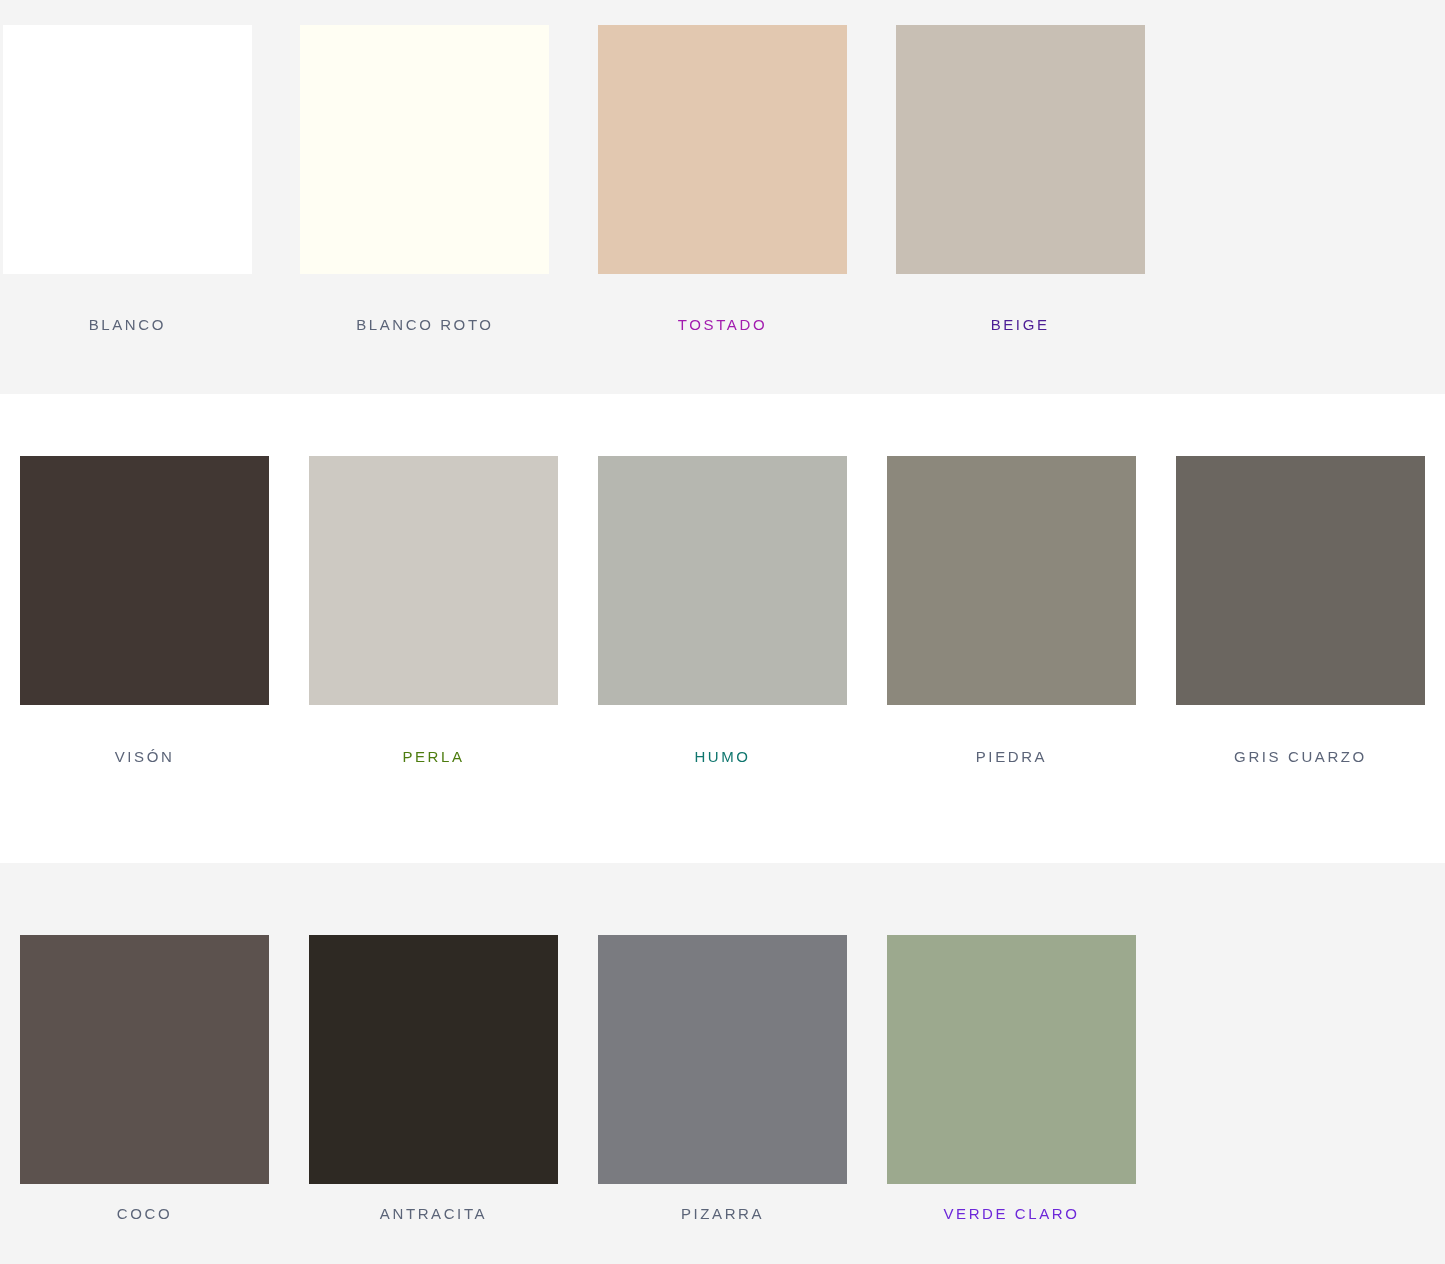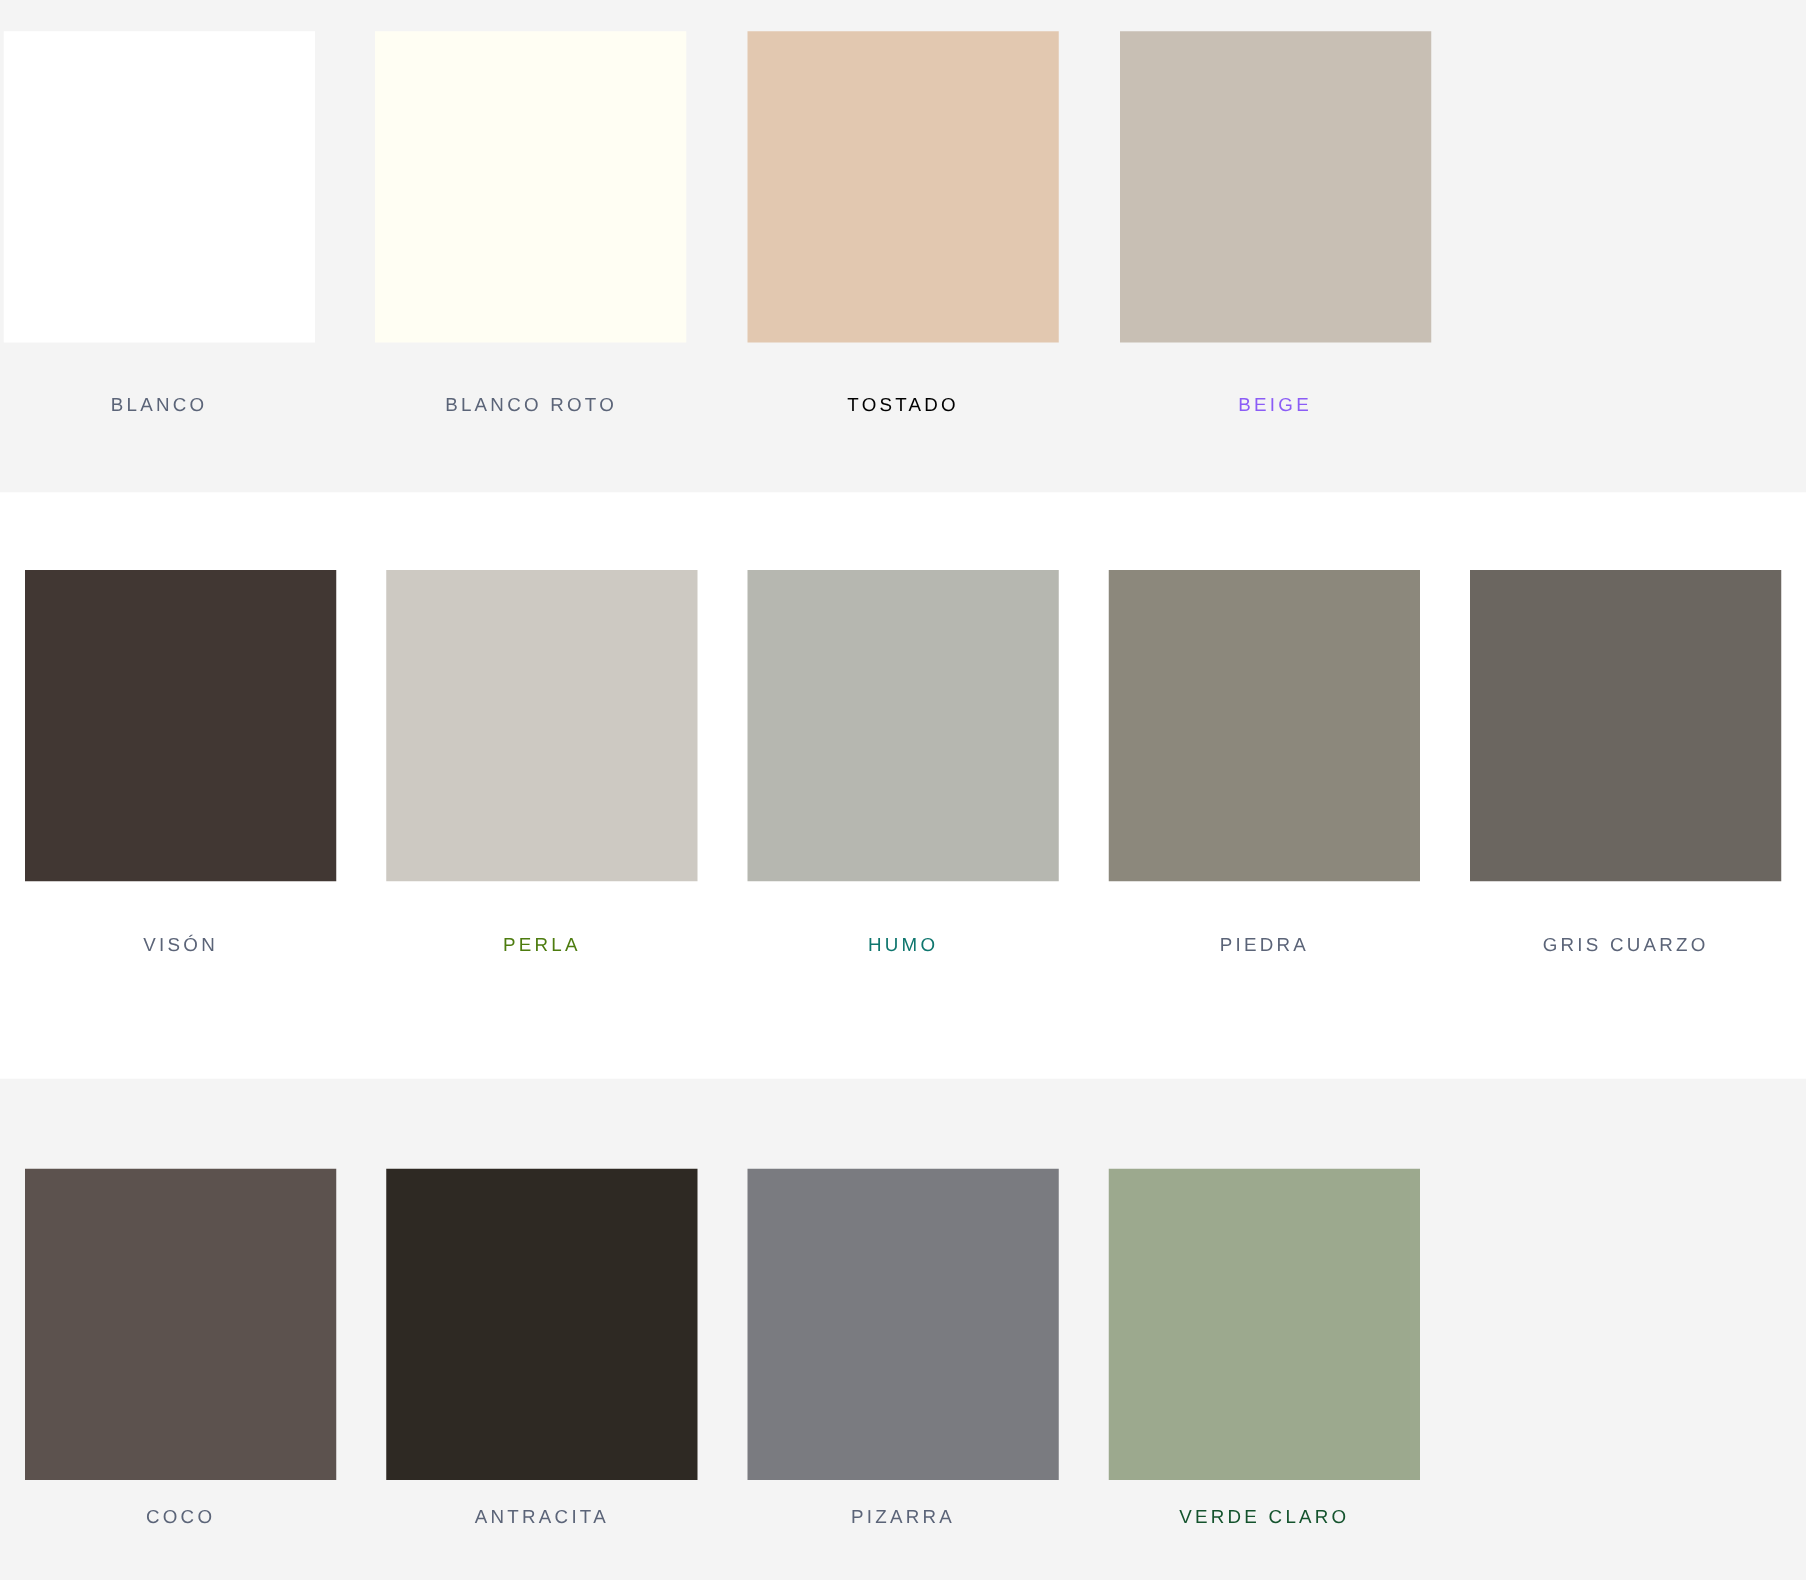--- a/index.html
+++ b/index.html
@@ -85,25 +85,25 @@
     <div class="swatch-cell">
       <span class="swatch-chip" style="background: rgb(255, 255, 255);"></span>
       <span class="swatch-label" style="color: rgb(91, 100, 120);">BLANCO</span>
     </div>
     <div class="swatch-cell">
       <span class="swatch-chip" style="background: rgb(255, 254, 243);"></span>
       <span class="swatch-label" style="color: rgb(91, 100, 120);">BLANCO ROTO</span>
     </div>
     <div class="swatch-cell">
       <span class="swatch-chip" style="background: rgb(226, 200, 176);"></span>
-      <span class="swatch-label" style="color: #000000; text-align: right;">TOSTADO</span>
+      <span class="swatch-label" style="color: #a21caf; text-align: right;">TOSTADO</span>
     </div>
     <div class="swatch-cell">
       <span class="swatch-chip" style="background: rgb(200, 191, 180);"></span>
-      <span class="swatch-label" style="color: #8b5cf6;">BEIGE</span>
+      <span class="swatch-label" style="color: #4c1d95;">BEIGE</span>
     </div>
   </div>
 
   <div class="palette-row row-1" style="background: rgb(255, 255, 255);">
     <div class="swatch-cell">
       <span class="swatch-chip" style="background: rgb(65, 55, 51);"></span>
       <span class="swatch-label" style="color: rgb(91, 100, 120);">VISÓN</span>
     </div>
     <div class="swatch-cell">
       <span class="swatch-chip" style="background: rgb(205, 201, 194);"></span>
@@ -131,17 +131,17 @@
     <div class="swatch-cell">
       <span class="swatch-chip" style="background: rgb(46, 41, 35);"></span>
       <span class="swatch-label" style="color: rgb(91, 100, 120);">ANTRACITA</span>
     </div>
     <div class="swatch-cell">
       <span class="swatch-chip" style="background: rgb(122, 123, 128);"></span>
       <span class="swatch-label" style="color: rgb(91, 100, 120);">PIZARRA</span>
     </div>
     <div class="swatch-cell">
       <span class="swatch-chip" style="background: rgb(156, 169, 142);"></span>
-      <span class="swatch-label" style="color: #14532d;">VERDE CLARO</span>
+      <span class="swatch-label" style="color: #6d28d9;">VERDE CLARO</span>
     </div>
   </div>
 
 </div>
 
 </body></html>

